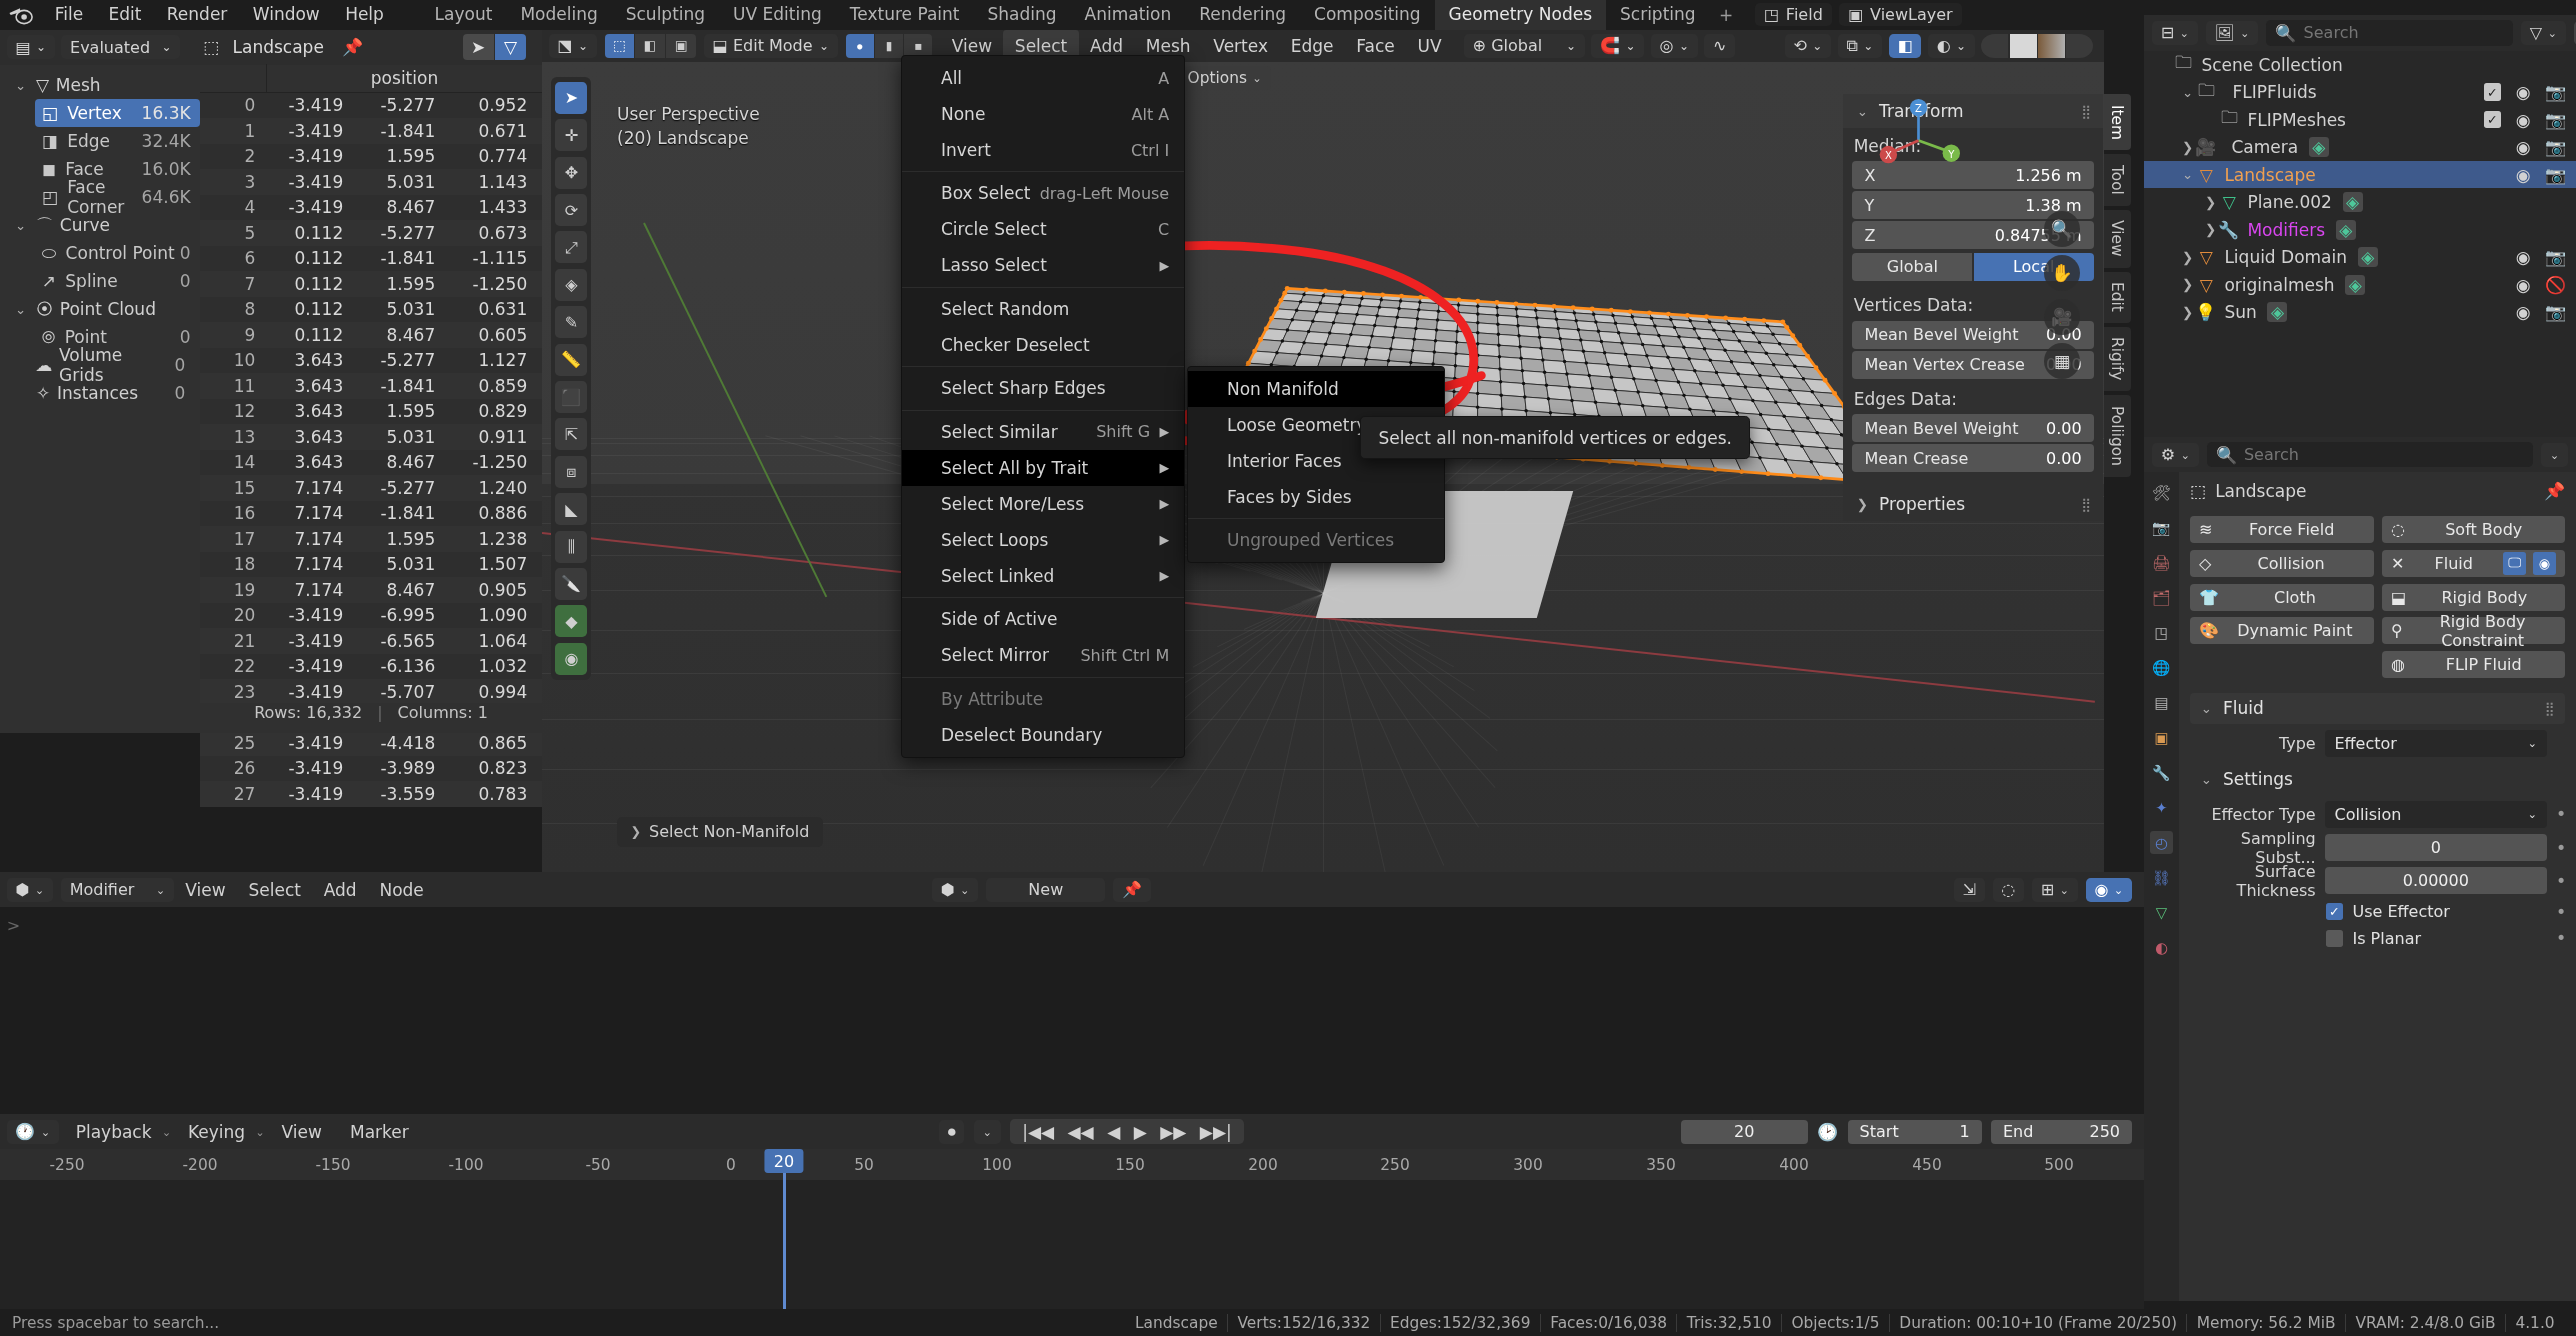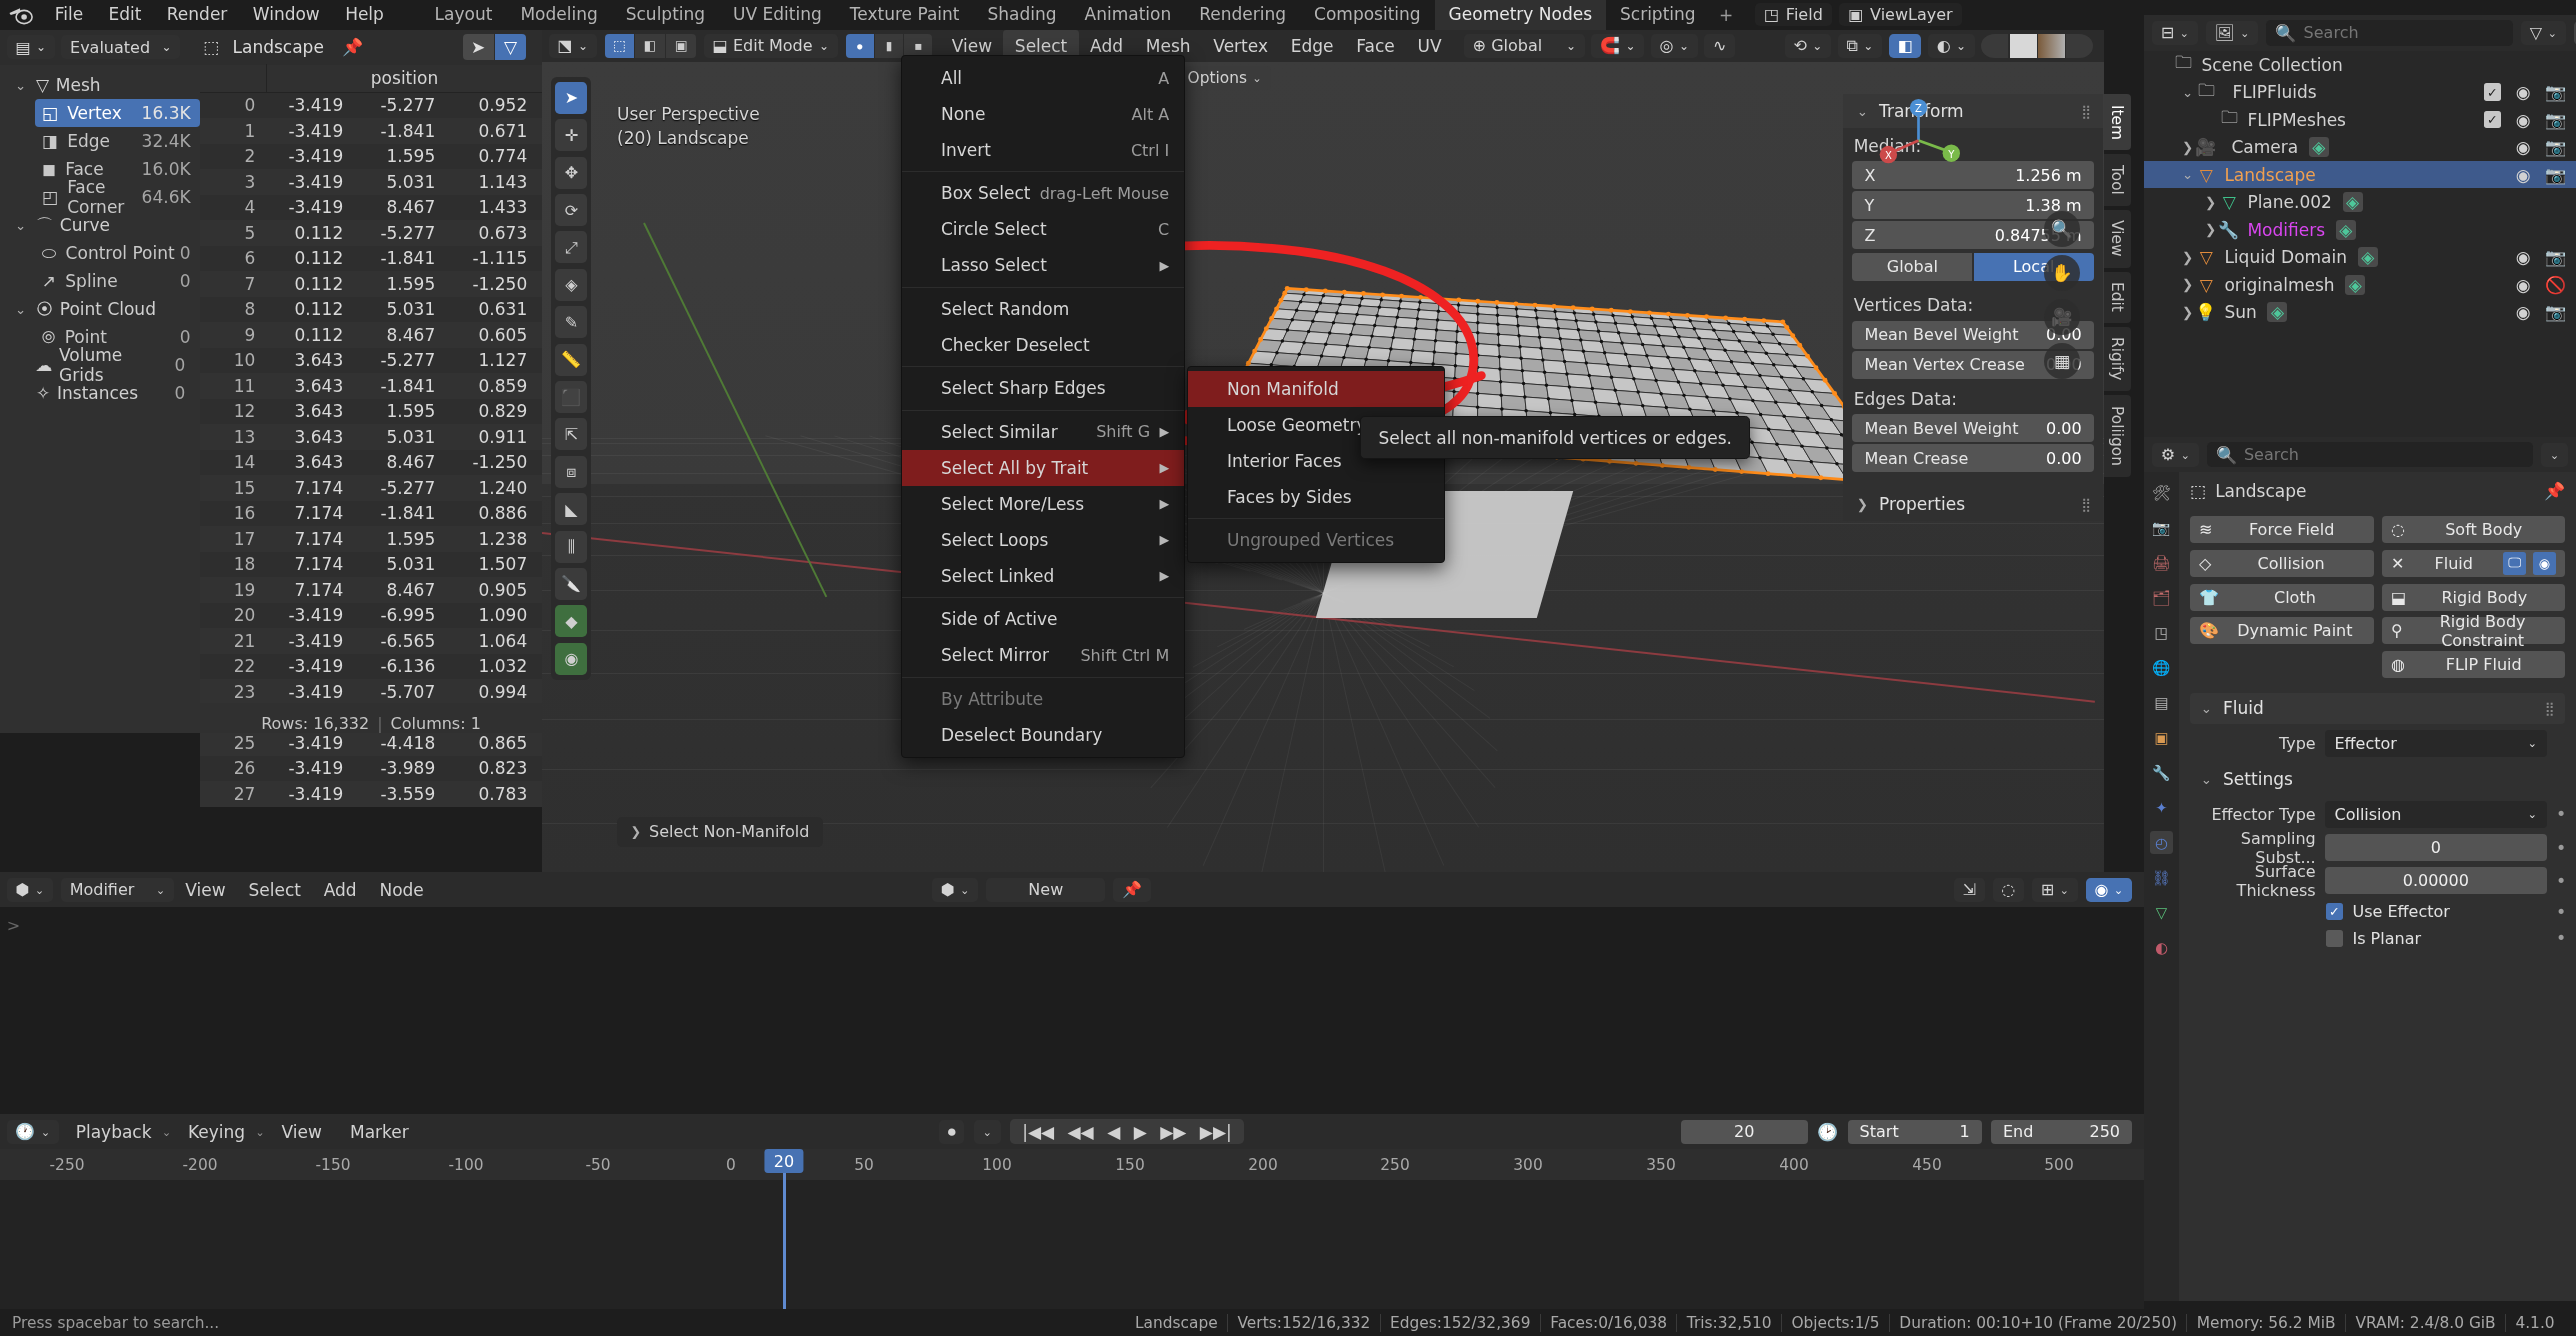--- a/index.html
+++ b/index.html
@@ -37,21 +37,21 @@
   .tree-item.sel .cnt { color:#e3e3e3; }
   #ss-table { flex:1; position:relative; }
   .ss-colhdr { height:28px; display:flex; align-items:center; border-bottom:0.7px solid #232323; }
   .ss-colhdr .idx { width:66px; }
   .ss-colhdr .pos { flex:1; text-align:center; font-size:17px; color:#d6d6d6; border-left:0.7px solid #232323; height:28px; line-height:28px; }
   .ss-row { height:25.5px; display:flex; align-items:center; font-size:17px; }
   .ss-row:nth-child(odd) { background:#2e2e2e; }
   .ss-row:nth-child(even) { background:#323232; }
   .ss-row .idx { width:66px; text-align:right; padding-right:10.7px; color:#b0b0b0; }
   .ss-row .c { flex:1; text-align:right; padding-right:14.8px; color:#d9d9d9; }
-  #ss-footer { position:absolute; left:0; bottom:0; width:100%; height:29.5px; display:flex; align-items:flex-end; justify-content:center; gap:8px; font-size:16px; color:#c6c6c6; background:#303030; }
+  #ss-footer { position:absolute; left:0; bottom:0; width:100%; height:29.5px; display:flex; align-items:flex-start; justify-content:center; gap:15px; font-size:16px; color:#c6c6c6; background:#303030; }
 
   
   #viewport { left:542px; top:29.5px; width:1562px; height:844px; background:#393939; overflow:hidden; }
   #vp-header { position:absolute; left:0; top:0; width:100%; height:32px; background:#2b2b2b; display:flex; align-items:center; padding-left:6.7px; z-index:30; }
   #vp-canvas { position:absolute; left:0; top:32px; width:1562px; height:812px;
       background:linear-gradient(#3c3c3c 0%, #3a3a3a 52%, #323232 52%, #2f2f2f 100%); }
   .grid-line { position:absolute; background:rgba(255,255,255,0.055); }
   .axis-red { position:absolute; height:2px; background:#8d3b40; }
   #vp-toolbar { position:absolute; left:9.4px; top:47px; width:40px; background:#2b2b2b; border-radius:6px; padding:5.4px 0; display:flex; flex-direction:column; gap:5.4px; align-items:center; z-index:25; }
   .tool-btn { width:32px; height:32px; border-radius:4.7px; background:#3b3b3b; display:flex; align-items:center; justify-content:center; color:#cfcfcf; font-size:16px; }
@@ -64,21 +64,21 @@
 
   
   #mesh-wrap { position:absolute; left:691px; top:221px; width:671px; height:288px; z-index:8; }
 
   
   #annotation { position:absolute; left:0; top:0; width:1562px; height:844px; pointer-events:none; z-index:40; }
 
   
   #selectMenu { left:901px; top:55px; width:284px; background:#1c1c1c; border:0.7px solid #111; border-radius:4px; padding:4px 0; z-index:60; box-shadow:0 6px 19px rgba(0,0,0,.6); }
   .mi-row { height:36px; display:flex; align-items:center; padding:0 14.8px 0 39px; font-size:17px; color:#d6d6d6; position:relative; }
-  .mi-row.hl { background:#7f1d1d; }
+  .mi-row.hl { background:#000000; }
   .mi-row.disabled { color:#7a7a7a; }
   .mi-row .short { margin-left:auto; color:#9c9c9c; font-size:16px; }
   .mi-row .arrow { margin-left:auto; color:#b7b7b7; font-size:12.7px; }
   .mi-div { height:0.7px; background:#2c2c2c; margin:3.4px 0; }
   #submenu { left:1187px; top:366px; width:258px; background:#1c1c1c; border:0.7px solid #111; border-radius:4px; padding:4px 0; z-index:61; box-shadow:0 6px 19px rgba(0,0,0,.6); }
   #tooltip { left:1360px; top:416px; background:#232323; border:0.7px solid #151515; border-radius:4.7px; padding:10.7px 17.4px; font-size:17px; color:#d8d8d8; z-index:62; box-shadow:0 5.4px 14.8px rgba(0,0,0,.55); }
 
   
   #npanel { left:1843px; top:94px; width:260px; background:#303030; z-index:15; }
   .np-title { display:flex; align-items:center; height:34px; font-size:17px; color:#e0e0e0; padding-left:10.7px; gap:8px; background:#373737; }

